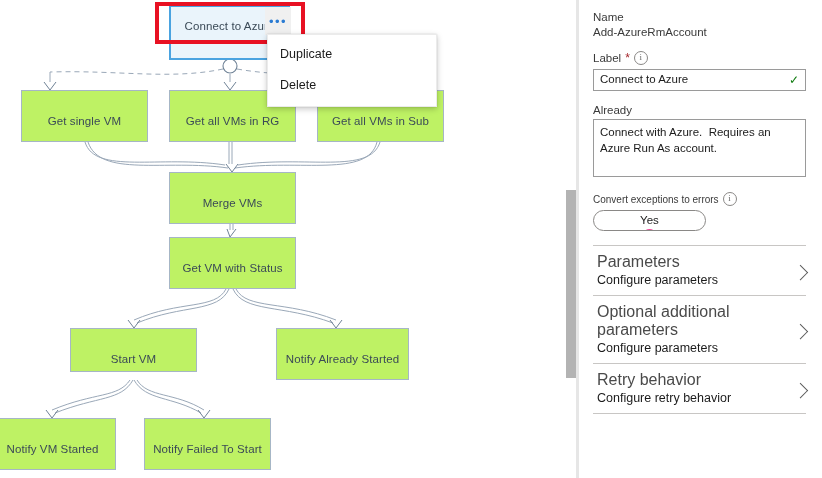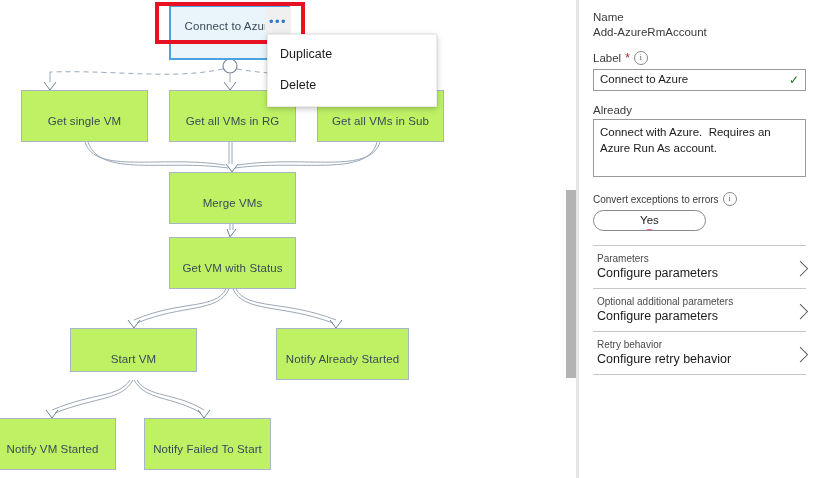--- a/index.html
+++ b/index.html
@@ -220,21 +220,21 @@
     background: #c8c6c4;
     width: 213px;
   }
   .exp-row {
     width: 213px;
     box-sizing: border-box;
     padding: 7px 0 8px 4px;
     position: relative;
   }
   .exp-sub {
-    font-size: 10px;
+    font-size: 16px;
     color: #4a4a4a;
     margin-bottom: 2px;
   }
   .exp-main {
     font-size: 12.5px;
     color: #1b1b1b;
   }
   .chevron {
     position: absolute;
     right: 4px;

